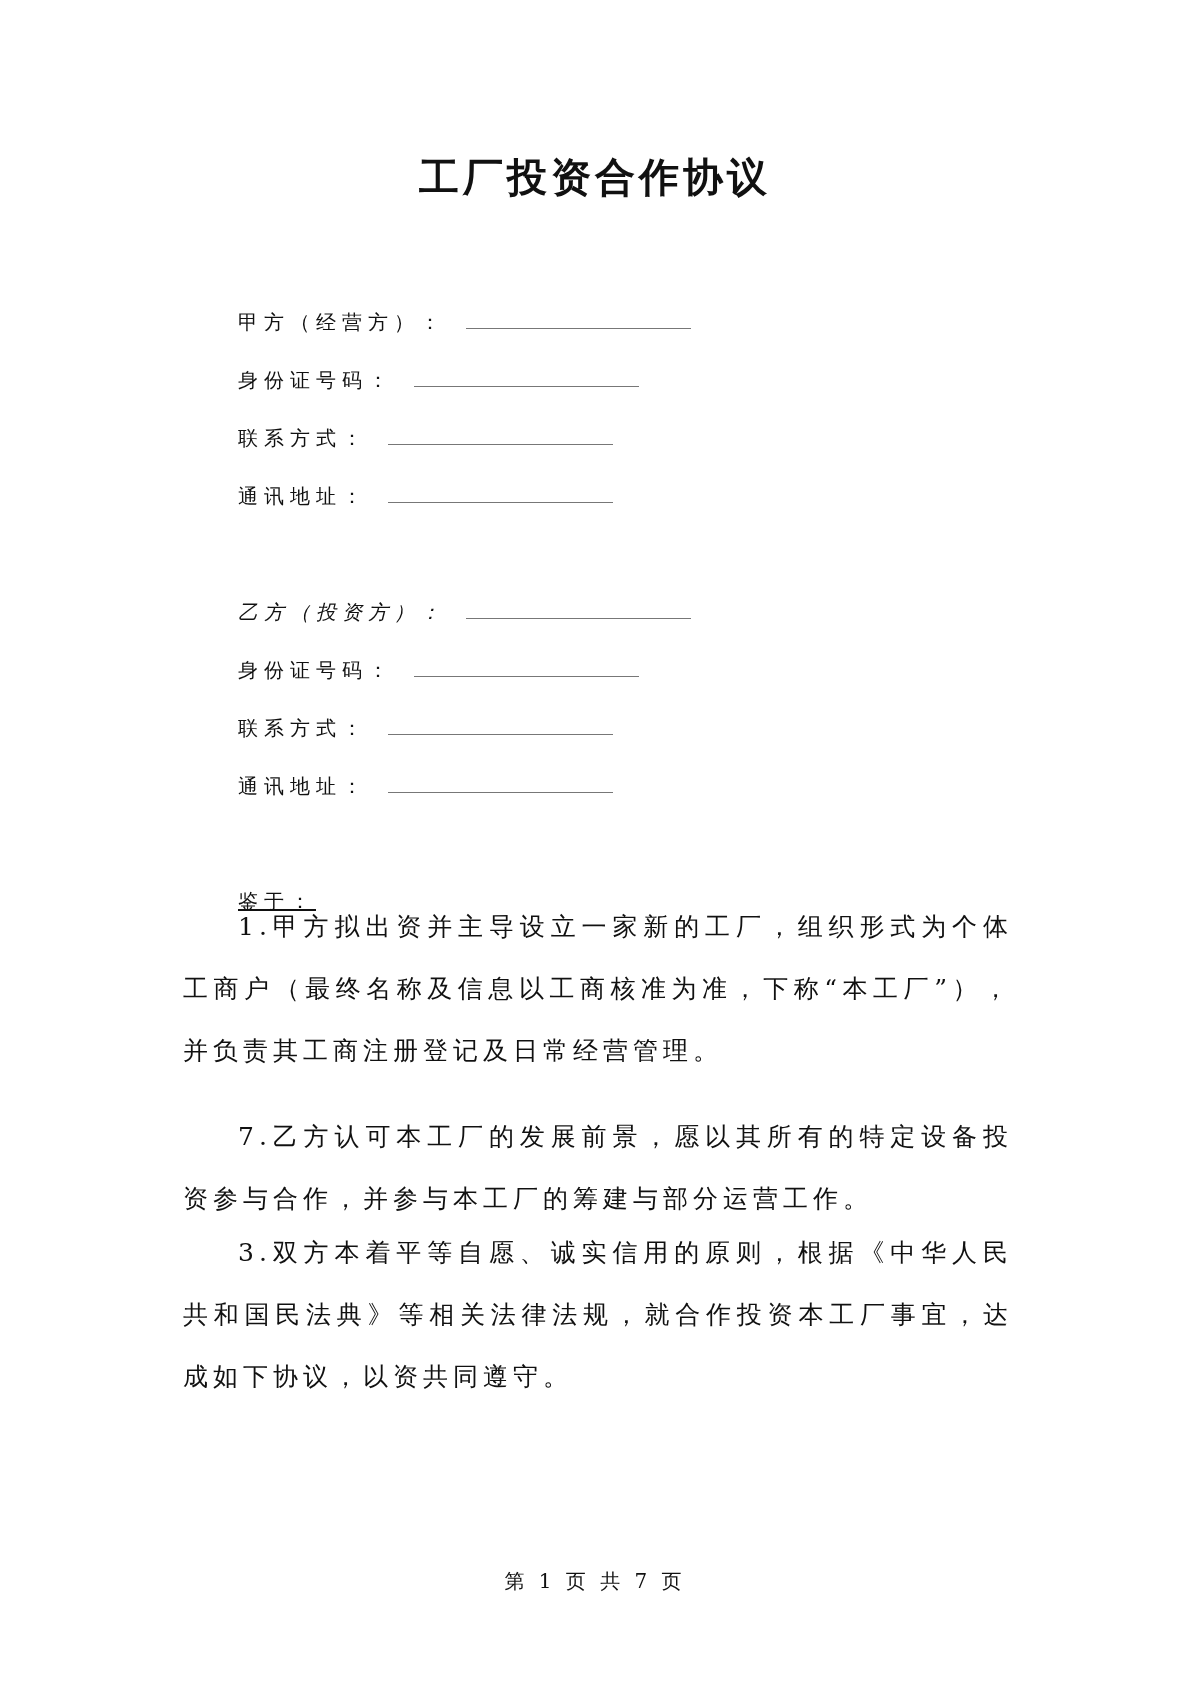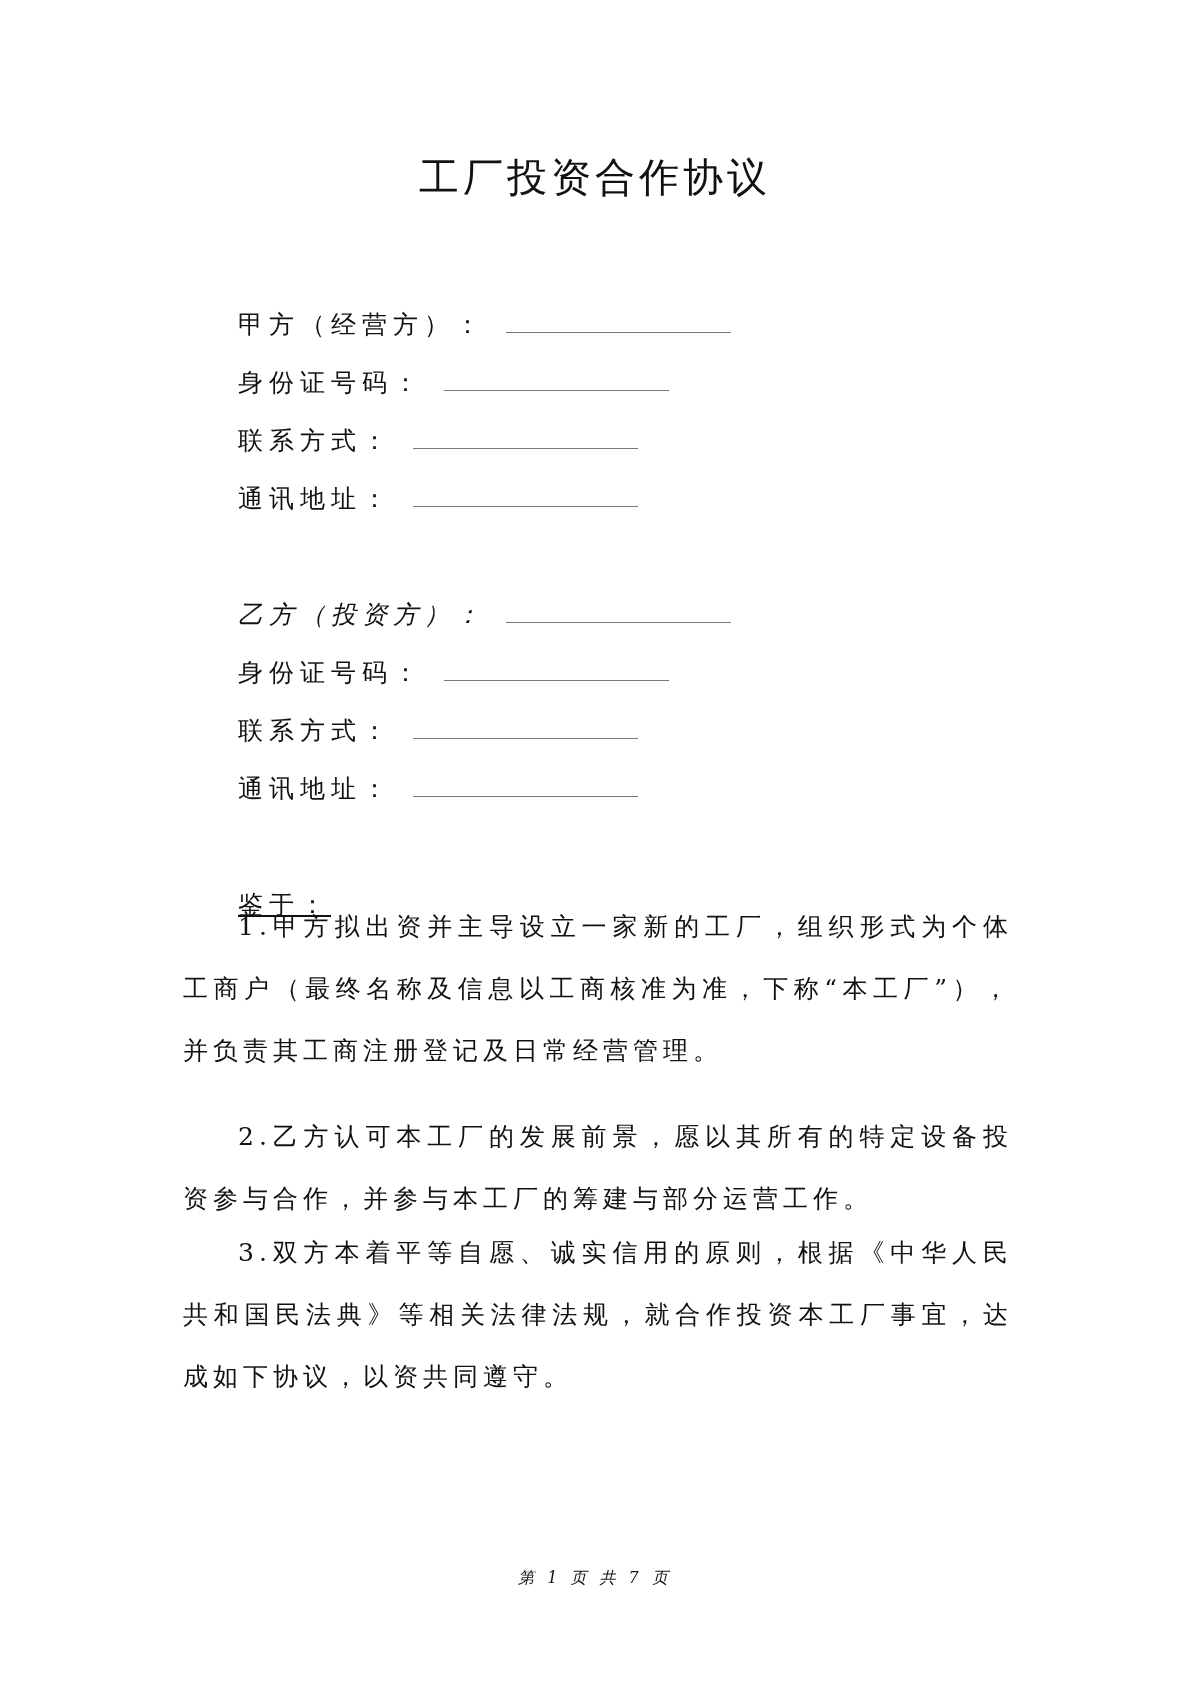--- a/index.html
+++ b/index.html
@@ -1,24 +1,24 @@
 <!DOCTYPE html>
 <html><head>
 <meta charset="utf-8">
 <style>
   html, body { margin: 0; padding: 0; background: #ffffff; }
   body { width: 1190px; height: 1683px; position: relative; overflow: hidden;
          font-family: "DejaVu Serif", "Liberation Serif", serif; color: #111; }
   .title { position: absolute; top: 150px; left: 0; width: 1190px; text-align: center;
-           font-size: 40px; font-weight: normal; letter-spacing: 4px; }
-  .field { position: absolute; left: 238px; font-size: 25px; letter-spacing: 6px; white-space: nowrap; }
+           font-size: 40px; font-weight: bold; letter-spacing: 4px; }
+  .field { position: absolute; left: 238px; font-size: 20px; letter-spacing: 6px; white-space: nowrap; }
   .field .blank { display: inline-block; width: 225px; border-bottom: 1.5px solid #777; height: 20px; vertical-align: baseline; margin-left: 20px; }
   .para { position: absolute; left: 183px; width: 830px; font-size: 25px; line-height: 62px; letter-spacing: 5px; text-align: justify; }
   .para .indent { display: inline-block; width: 55px; }
-  .footer { position: absolute; top: 1568px; left: 0; width: 1190px; text-align: center; font-size: 16px; letter-spacing: 4px; font-style: italic; }
+  .footer { position: absolute; top: 1568px; left: 0; width: 1190px; text-align: center; font-size: 20px; letter-spacing: 4px; }
 </style>
 </head>
 <body>
 
 <div class="title">工厂投资合作协议</div>
 
 <div class="field" style="top:308px;">
   <span>甲方（经营方）：</span><span class="blank"></span>
 </div>
 <div class="field" style="top:366px;">
@@ -43,19 +43,19 @@
 <div class="field" style="top:772px;">
   <span>通讯地址：</span><span class="blank"></span>
 </div>
 
 <div class="field" style="top:888px;text-decoration:underline;">鉴于：</div>
 
 <div class="para" style="top:896px;">
   <span class="indent"></span><span>1.甲方拟出资并主导设立一家新的工厂，组织形式为个体工商户（最终名称及信息以工商核准为准，下称“本工厂”），并负责其工商注册登记及日常经营管理。</span>
 </div>
 <div class="para" style="top:1106px;">
-  <span class="indent"></span><span>2.乙方认可本工厂的发展前景，愿以其所有的特定设备投资参与合作，并参与本工厂的筹建与部分运营工作。</span>
+  <span class="indent"></span><span>7.乙方认可本工厂的发展前景，愿以其所有的特定设备投资参与合作，并参与本工厂的筹建与部分运营工作。</span>
 </div>
 <div class="para" style="top:1222px;">
   <span class="indent"></span><span>3.双方本着平等自愿、诚实信用的原则，根据《中华人民共和国民法典》等相关法律法规，就合作投资本工厂事宜，达成如下协议，以资共同遵守。</span>
 </div>
 
 <div class="footer">第 1 页 共 7 页</div>
 
 </body></html>

